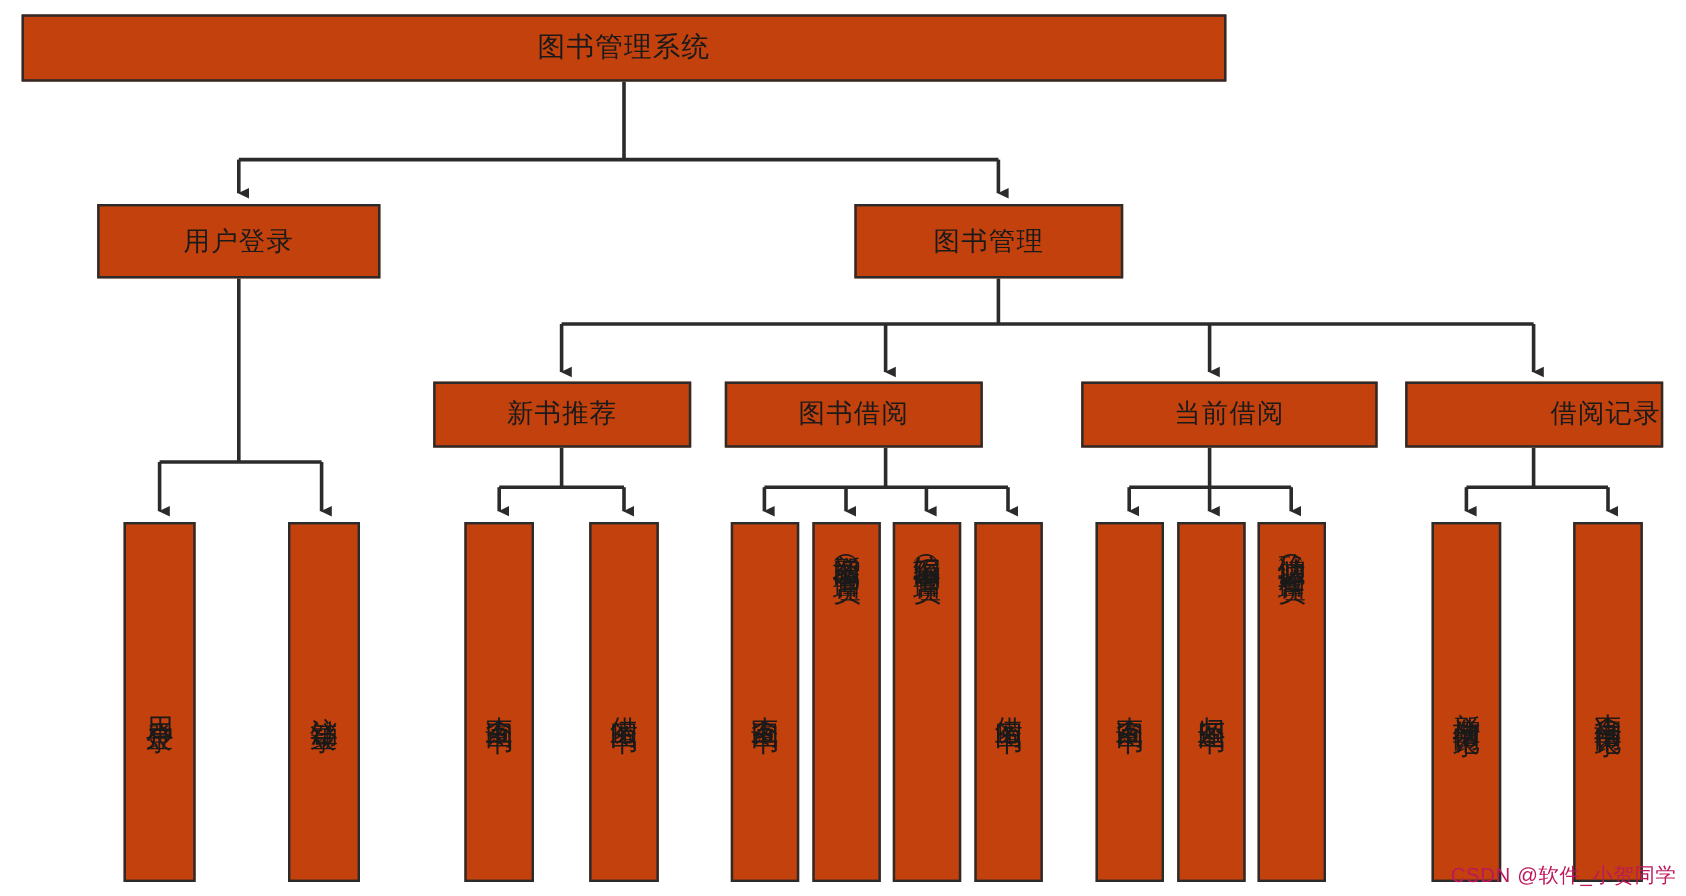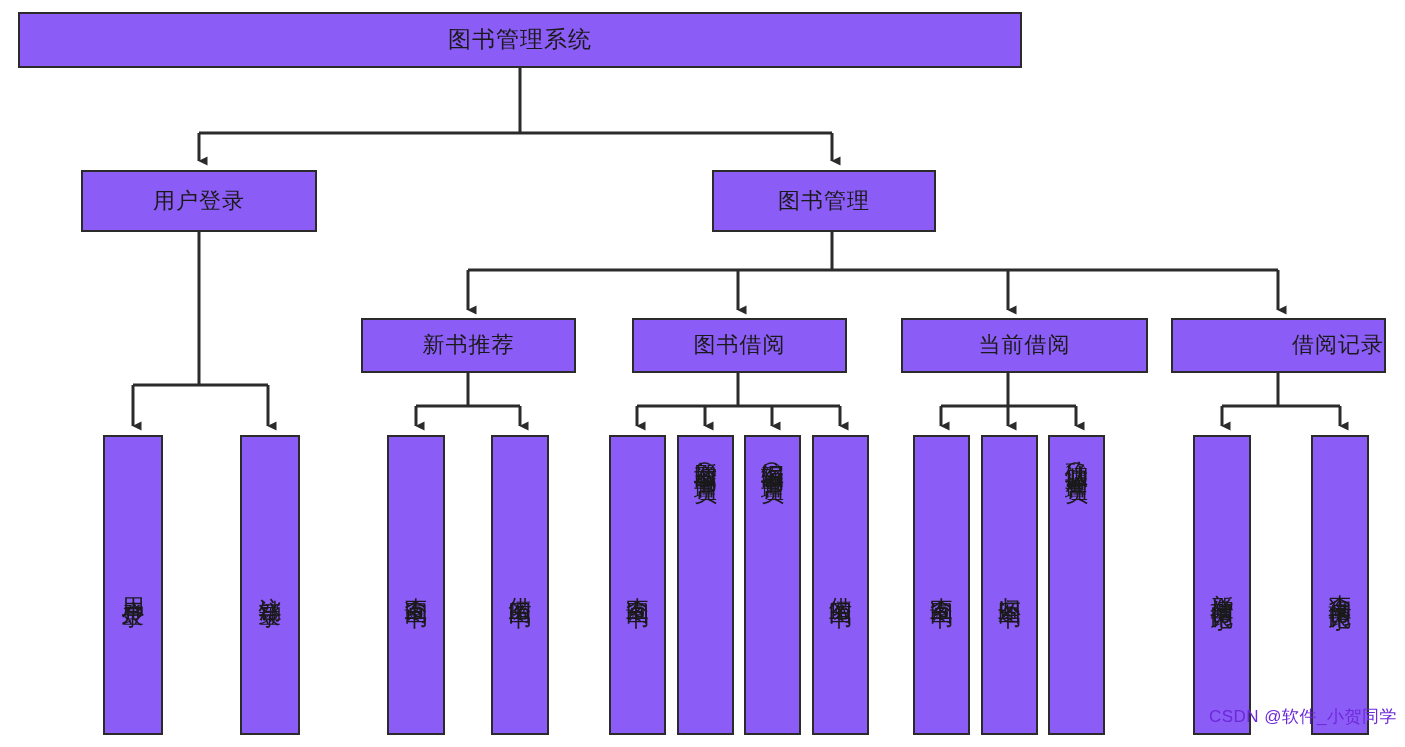--- a/index.html
+++ b/index.html
@@ -23,21 +23,21 @@
     left: 0;
     top: 0;
     width: 1405px;
     height: 747px;
     pointer-events: none;
   }
   .node {
     position: absolute;
     box-sizing: border-box;
     border: 2.5px solid #2b2b2b;
-    background: #8b5cf6;
+    background: #c2410c;
     color: #1a1a1a;
   }
   
   .node.horiz {
     display: flex;
     align-items: center;
     justify-content: center;
     font-size: 22px;
     letter-spacing: 1px;
     line-height: 1.2;
@@ -62,23 +62,23 @@
     color: #1a1a1a;
   }
   
   .node.vert.short {
     align-items: center;
     padding-top: 0;
   }
   #watermark {
     position: absolute;
     right: 8px;
-    bottom: 19px;
+    bottom: 6px;
     font-size: 17px;
-    color: #6d28d9;
+    color: #be185d;
     white-space: nowrap;
     letter-spacing: 0.5px;
   }
 </style>
 </head>
 <body>
 
 <div id="diagram-root">
 
   <svg id="edge-layer" width="1405" height="747" viewBox="0 0 1405 747" xmlns="http://www.w3.org/2000/svg">
@@ -138,21 +138,21 @@
   <div class="node horiz" style="left:81px; top:170px; width:236px; height:62px;">
     <span>用户登录</span>
   </div>
   <div class="node horiz" style="left:712px; top:170px; width:224px; height:62px;">
     <span>图书管理</span>
   </div>
 
   <div class="node horiz" style="left:361px; top:318px; width:215px; height:55px;">
     <span>新书推荐</span>
   </div>
-  <div class="node horiz" style="left:632px; top:318px; width:215px; height:55px;">
+  <div class="node horiz" style="left:604px; top:318px; width:215px; height:55px;">
     <span>图书借阅</span>
   </div>
   <div class="node horiz" style="left:901px; top:318px; width:247px; height:55px;">
     <span>当前借阅</span>
   </div>
   <div class="node horiz" style="left:1171px; top:318px; width:215px; height:55px;justify-content:flex-end;">
     <span>借阅记录</span>
   </div>
 
   <div class="node vert short" style="left:103px; top:435px; width:60px; height:300px;">

